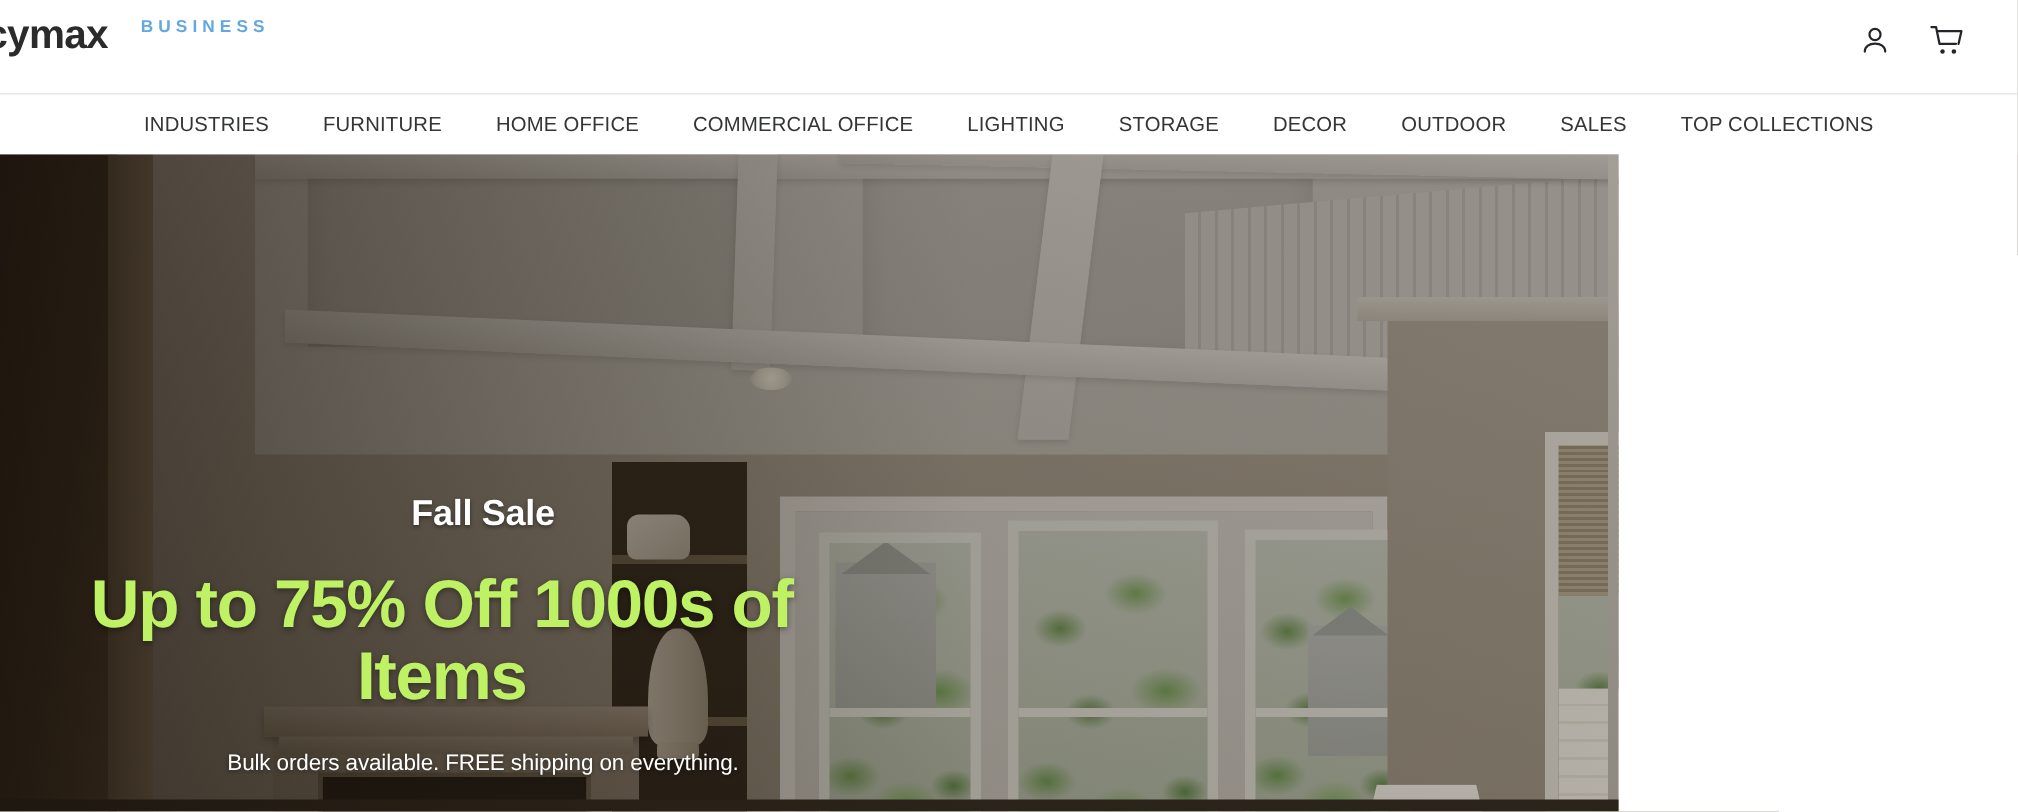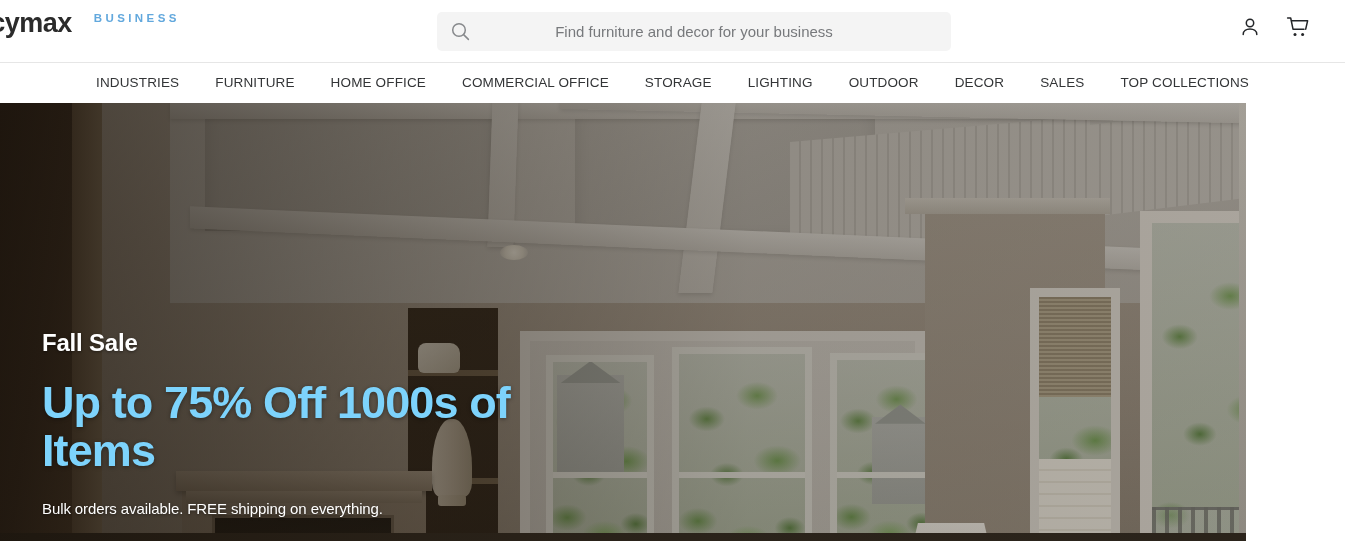--- a/index.html
+++ b/index.html
@@ -110,24 +110,25 @@
     letter-spacing: 0.15px;
     padding: 0 18px;
     cursor: pointer;
     white-space: nowrap;
     line-height: 40px;
   }
 
   
   .hero {
     position: relative;
-    width: 1246px;
+    width: 1079px;
     height: 438px;
     overflow: hidden;
     background: #6d6256;
+    text-align: center;
   }
   .hero-photo {
     position: absolute;
     inset: 0;
     overflow: hidden;
   }
   
   .wall {
     position: absolute; inset: 0;
     background:
@@ -320,21 +321,21 @@
     font-weight: bold;
     color: #ffffff;
     letter-spacing: -0.2px;
     margin-bottom: 22px;
     text-shadow: 0 1px 3px rgba(0,0,0,.45);
   }
   .headline {
     font-size: 45px;
     line-height: 48px;
     font-weight: bold;
-    color: #7dd3fc;
+    color: #bef264;
     letter-spacing: -0.9px;
     max-width: 505px;
     text-shadow: 0 1px 4px rgba(0,0,0,.4);
   }
   .subhead {
     margin-top: 25px;
     font-size: 15px;
     color: #ffffff;
     letter-spacing: -0.1px;
     text-shadow: 0 1px 3px rgba(0,0,0,.45);
@@ -343,29 +344,20 @@
 </head>
 <body>
 
 <div class="header">
 
   <div class="logo-wrap">
     <div class="logo-main">cymax</div>
     <div class="logo-sub">BUSINESS</div>
   </div>
 
-  <div class="search-box">
-    <span class="search-icon-slot">
-      <svg width="19" height="19" viewBox="0 0 19 19" fill="none">
-        <circle cx="8" cy="8" r="6.3" stroke="#87898c" stroke-width="1.5"></circle>
-        <line x1="12.6" y1="12.6" x2="17.4" y2="17.4" stroke="#87898c" stroke-width="1.5" stroke-linecap="round"></line>
-      </svg>
-    </span>
-    <input class="search-input" type="text" placeholder="Find furniture and decor for your business" style="">
-  </div>
 
   <div class="header-icons">
     <div class="hdr-icon">
       <svg width="22" height="22" viewBox="0 0 22 22" fill="none">
         <circle cx="11" cy="7" r="3.7" stroke="#232528" stroke-width="1.5"></circle>
         <path d="M4.2 18.4c0-3.5 3.1-5.4 6.8-5.4s6.8 1.9 6.8 5.4" stroke="#232528" stroke-width="1.5" stroke-linecap="round"></path>
       </svg>
     </div>
     <div class="hdr-icon">
       <svg width="24" height="23" viewBox="0 0 24 23" fill="none">
@@ -376,24 +368,24 @@
       </svg>
     </div>
   </div>
 </div>
 
 <nav class="nav">
   <a class="nav-item">INDUSTRIES</a>
   <a class="nav-item">FURNITURE</a>
   <a class="nav-item">HOME OFFICE</a>
   <a class="nav-item">COMMERCIAL OFFICE</a>
+  <a class="nav-item">LIGHTING</a>
   <a class="nav-item">STORAGE</a>
-  <a class="nav-item">LIGHTING</a>
+  <a class="nav-item">DECOR</a>
   <a class="nav-item">OUTDOOR</a>
-  <a class="nav-item">DECOR</a>
   <a class="nav-item">SALES</a>
   <a class="nav-item">TOP COLLECTIONS</a>
 </nav>
 
 <section class="hero">
 
   <div class="hero-photo">
     <div class="wall"></div>
 
     <div class="ceiling"></div>

